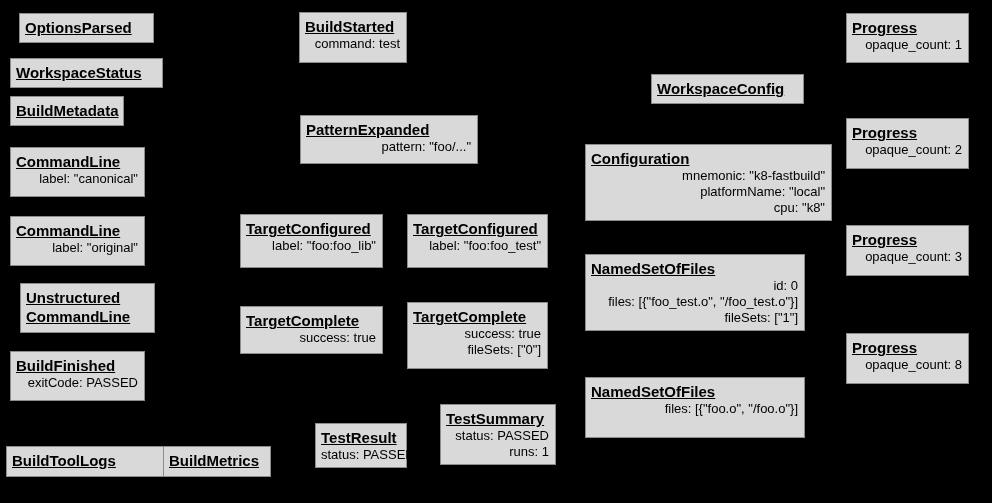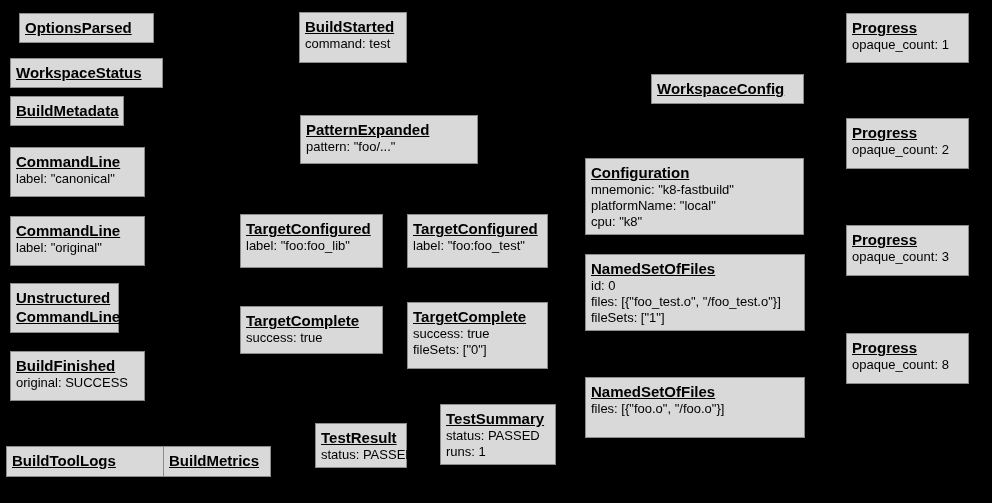--- a/index.html
+++ b/index.html
@@ -22,20 +22,21 @@
   .node-title {
     font-weight: bold;
     text-decoration: underline;
     font-size: 15px;
     line-height: 19px;
   }
   .node-line {
     font-size: 13px;
     line-height: 16px;
     white-space: nowrap;
+    text-align: right;
   }
 </style>
 </head>
 <body>
 
 <div class="canvas">
 
   <div class="node" style="left:19px;top:13px;width:135px;min-height:30px">
     <div class="node-title">OptionsParsed</div>
   </div>
@@ -51,27 +52,27 @@
   <div class="node" style="left:10px;top:147px;width:135px;min-height:50px">
     <div class="node-title">CommandLine</div>
     <div class="node-line">label: "canonical"</div>
   </div>
 
   <div class="node" style="left:10px;top:216px;width:135px;min-height:50px">
     <div class="node-title">CommandLine</div>
     <div class="node-line">label: "original"</div>
   </div>
 
-  <div class="node" style="left:10px;top:283px;width:109px;min-height:50px">
+  <div class="node" style="left:20px;top:283px;width:135px;min-height:50px">
     <div class="node-title">Unstructured CommandLine</div>
   </div>
 
   <div class="node" style="left:10px;top:351px;width:135px;min-height:50px">
     <div class="node-title">BuildFinished</div>
-    <div class="node-line">original: SUCCESS</div>
+    <div class="node-line">exitCode: PASSED</div>
   </div>
 
   <div class="node" style="left:6px;top:446px;width:161px;min-height:31px">
     <div class="node-title">BuildToolLogs</div>
   </div>
 
   <div class="node" style="left:163px;top:446px;width:108px;min-height:31px">
     <div class="node-title">BuildMetrics</div>
   </div>
 
@@ -114,21 +115,21 @@
   <div class="node" style="left:440px;top:404px;width:116px;min-height:60px">
     <div class="node-title">TestSummary</div>
     <div class="node-line">status: PASSED</div>
     <div class="node-line">runs: 1</div>
   </div>
 
   <div class="node" style="left:651px;top:74px;width:153px;min-height:30px">
     <div class="node-title">WorkspaceConfig</div>
   </div>
 
-  <div class="node" style="left:585px;top:158px;width:219px;min-height:76px">
+  <div class="node" style="left:585px;top:144px;width:247px;min-height:76px">
     <div class="node-title">Configuration</div>
     <div class="node-line">mnemonic: "k8-fastbuild"</div>
     <div class="node-line">platformName: "local"</div>
     <div class="node-line">cpu: "k8"</div>
   </div>
 
   <div class="node" style="left:585px;top:254px;width:220px;min-height:76px">
     <div class="node-title">NamedSetOfFiles</div>
     <div class="node-line">id: 0</div>
     <div class="node-line">files: [{"foo_test.o", "/foo_test.o"}]</div>

